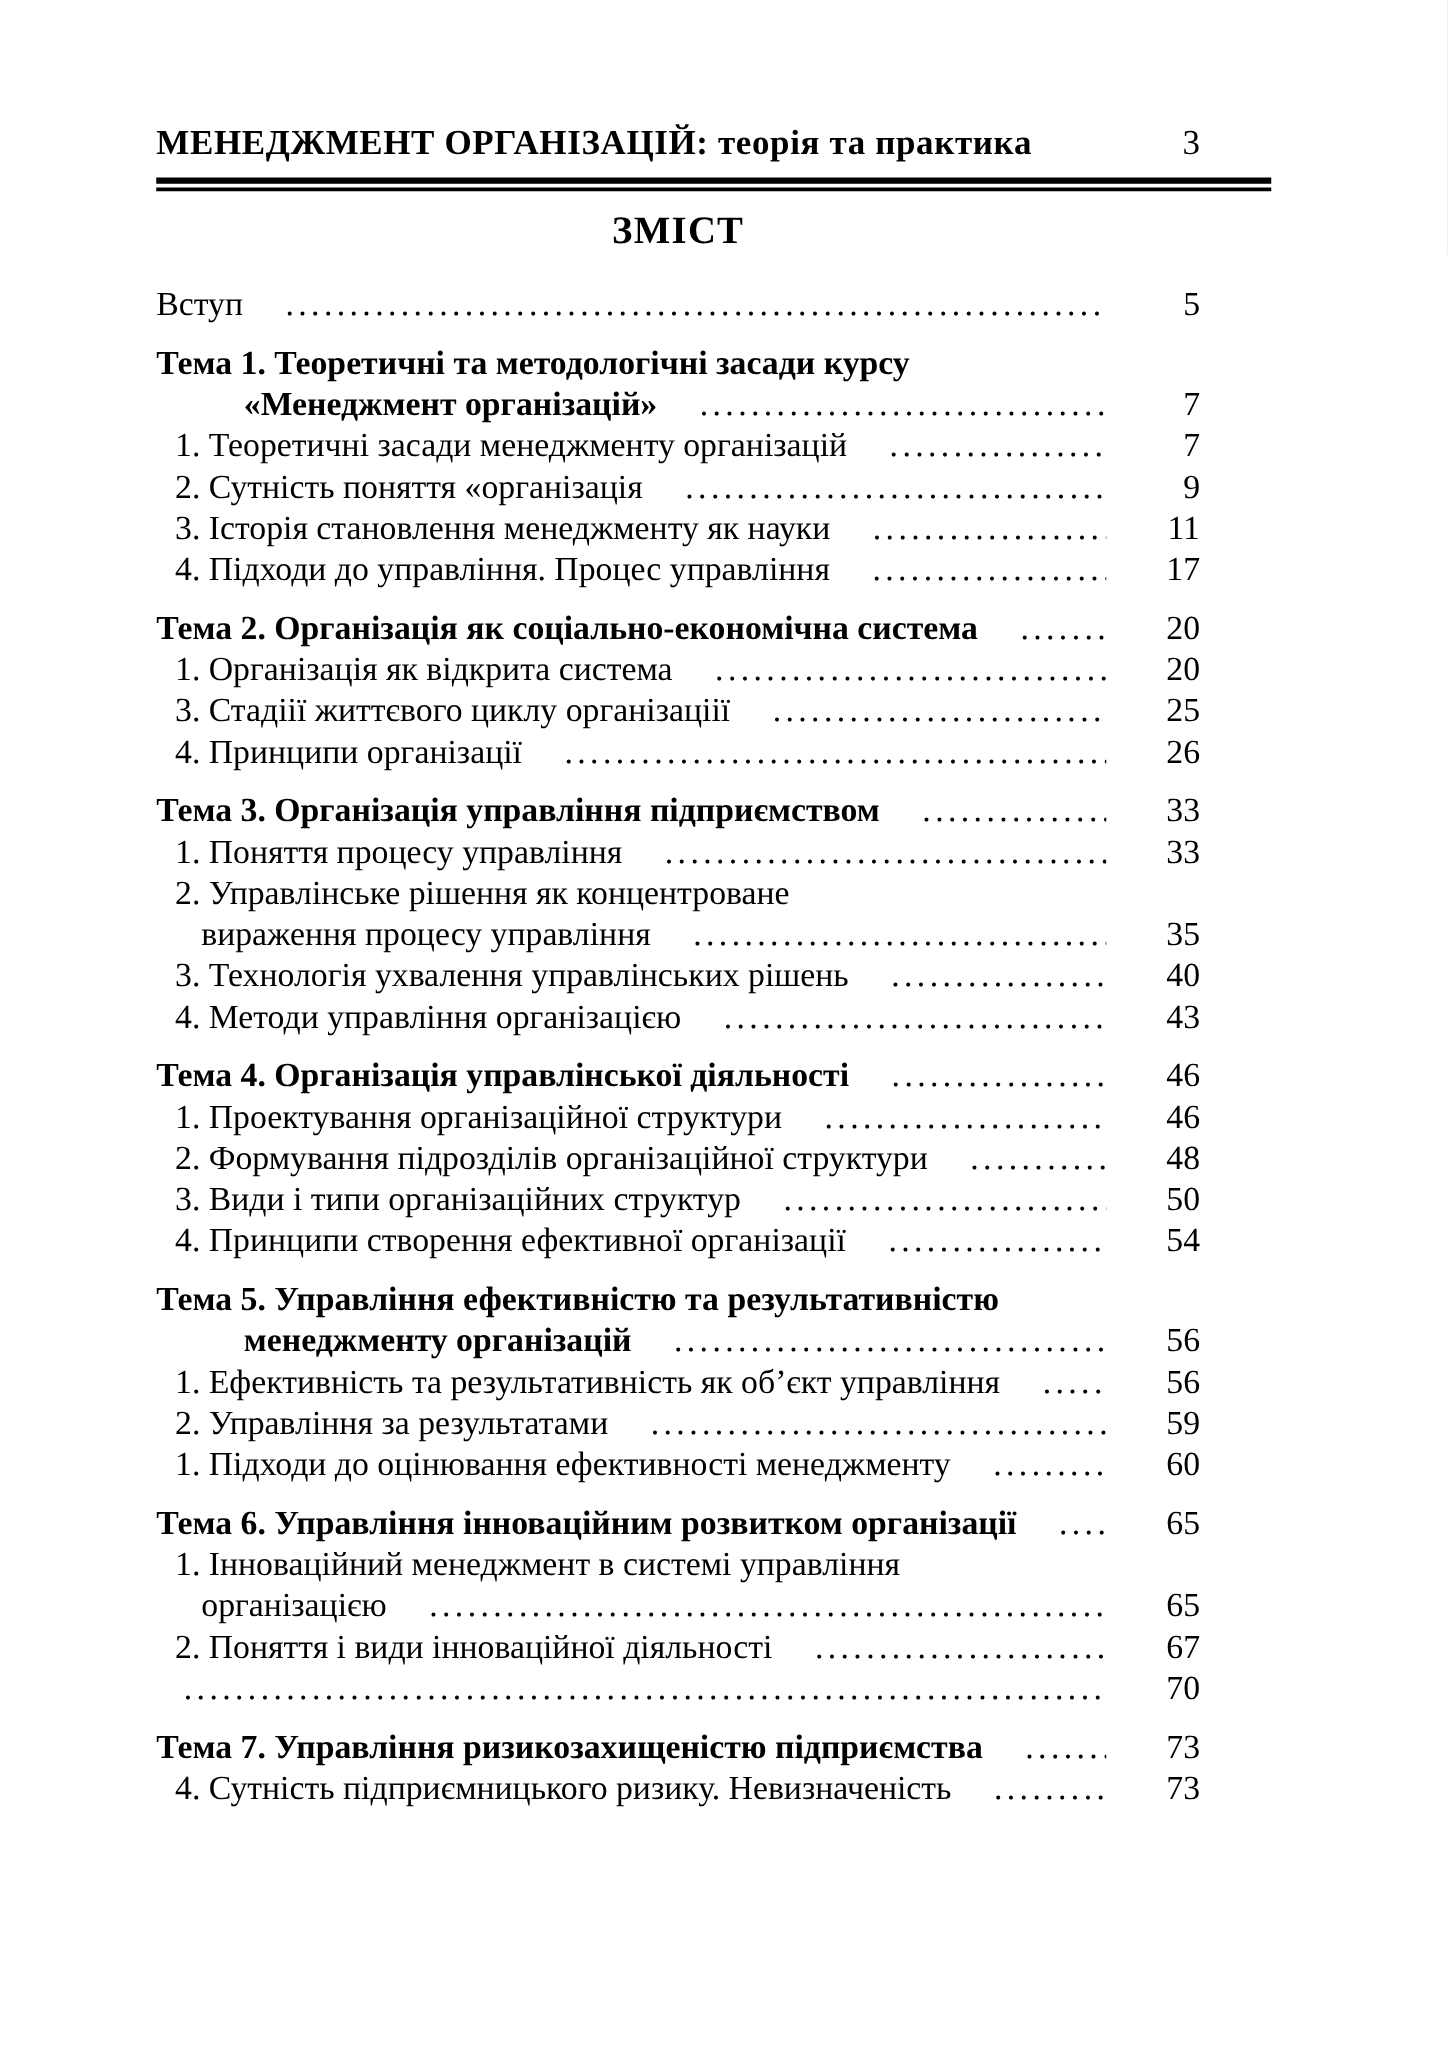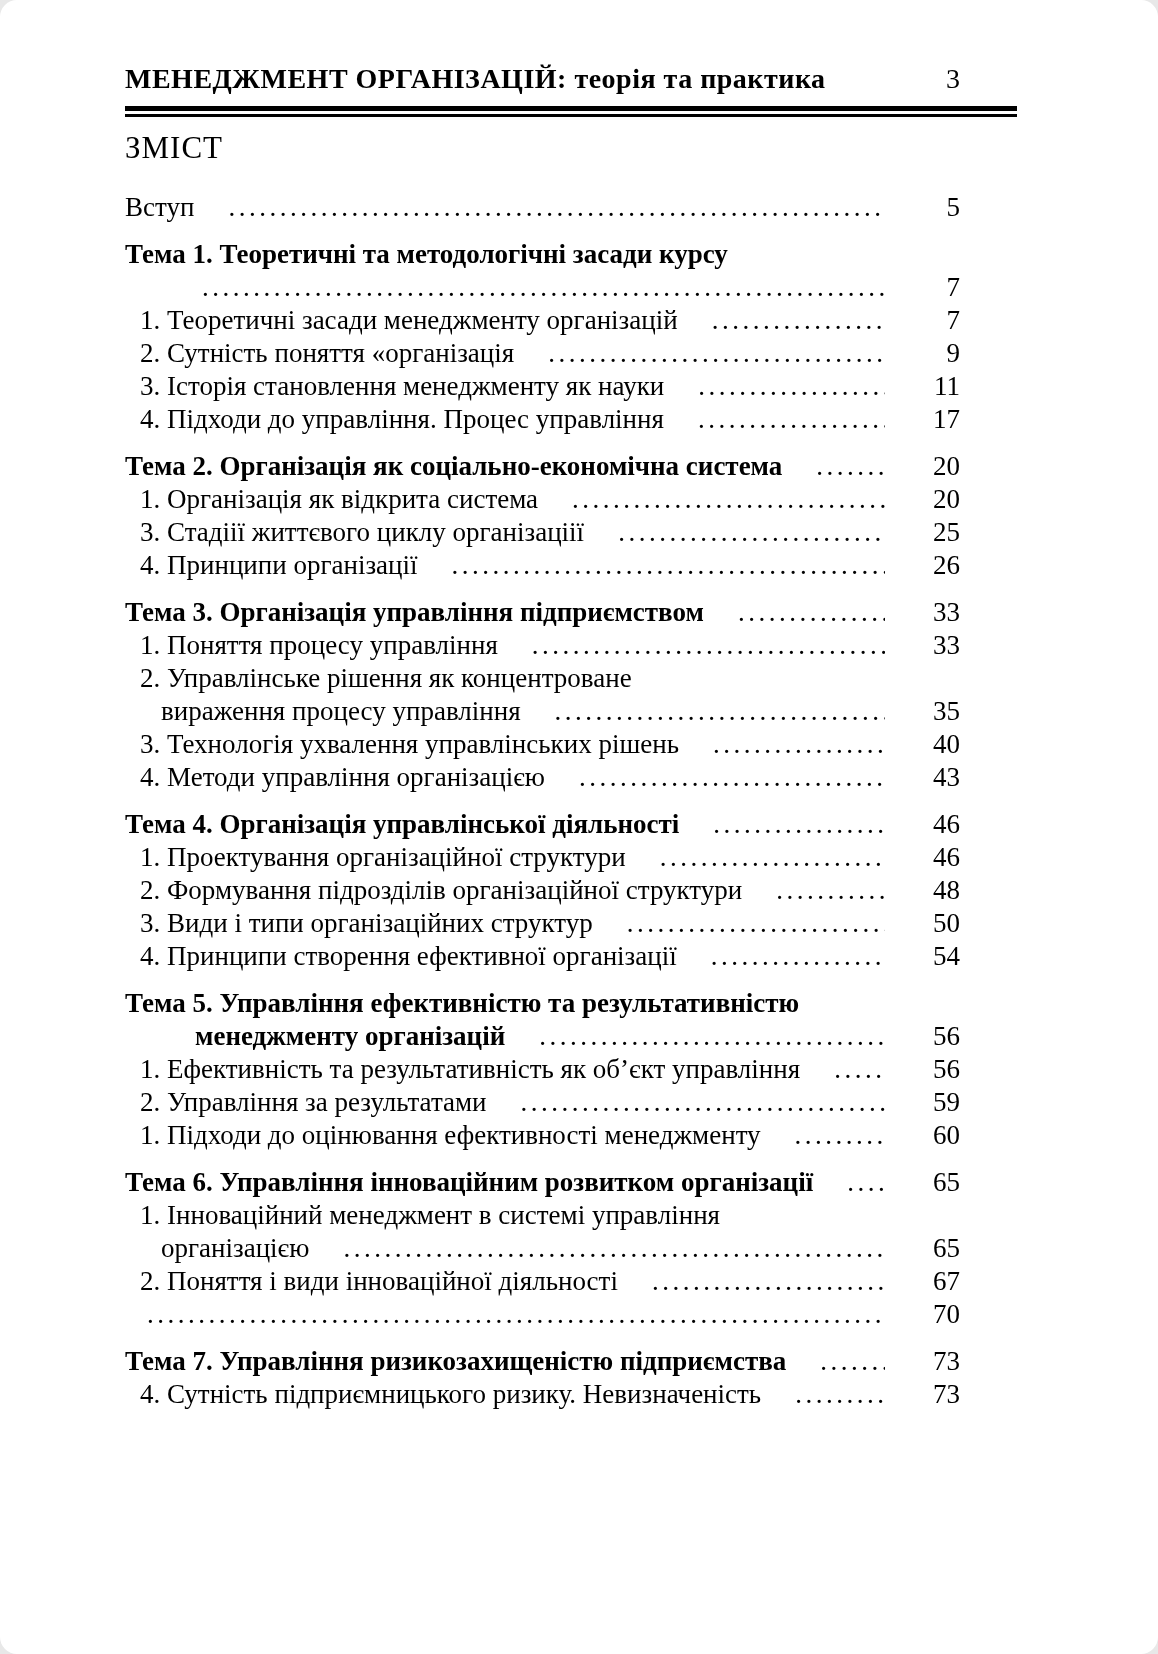--- a/index.html
+++ b/index.html
@@ -6,22 +6,21 @@
   .page {
     width: 1158px;
     height: 1654px;
     background: #ffffff;
     color: #000000;
     font-family: "Liberation Serif", "DejaVu Serif", serif;
     position: relative;
     margin: 0 auto;
     overflow: hidden;
     box-sizing: border-box;
-    padding: 62px 0 0 125px;
-    border-radius: 17px;
+    padding: 98px 0 0 125px;
   }
   .content { width: 835px; }
 
   
   .header-row {
     display: flex;
     justify-content: space-between;
     align-items: baseline;
     width: 835px;
     line-height: 34px;
@@ -32,22 +31,22 @@
     width: 892px;
     height: 3px;               
     border-top: 5px solid #000;
     border-bottom: 3px solid #000;
     margin-top: 10px;
   }
 
   
   .toc-title {
     width: 835px;
-    text-align: left;
-    font-weight: 400;
+    text-align: center;
+    font-weight: 700;
     font-size: 31px;
     line-height: 34px;
     letter-spacing: 1px;
     margin-top: 14px;
     margin-bottom: 26px;
   }
 
   
   .toc-list { width: 835px; }
   .line {
@@ -100,20 +99,21 @@
       <div class="line indent-0">
     <span class="t">Вступ</span>
     <span class="dots"></span>
     <span class="pg">5</span>
   </div>
       <div class="line indent-0 bold gap">
     <span class="t">Тема 1. Теоретичні та методологічні засади курсу</span>
 
   </div>
       <div class="line indent-3 bold">
+    <span class="t">«Менеджмент організацій»</span>
     <span class="dots"></span>
     <span class="pg">7</span>
   </div>
       <div class="line indent-1">
     <span class="t">1. Теоретичні засади менеджменту організацій</span>
     <span class="dots"></span>
     <span class="pg">7</span>
   </div>
       <div class="line indent-1">
     <span class="t">2. Сутність поняття «організація</span>

